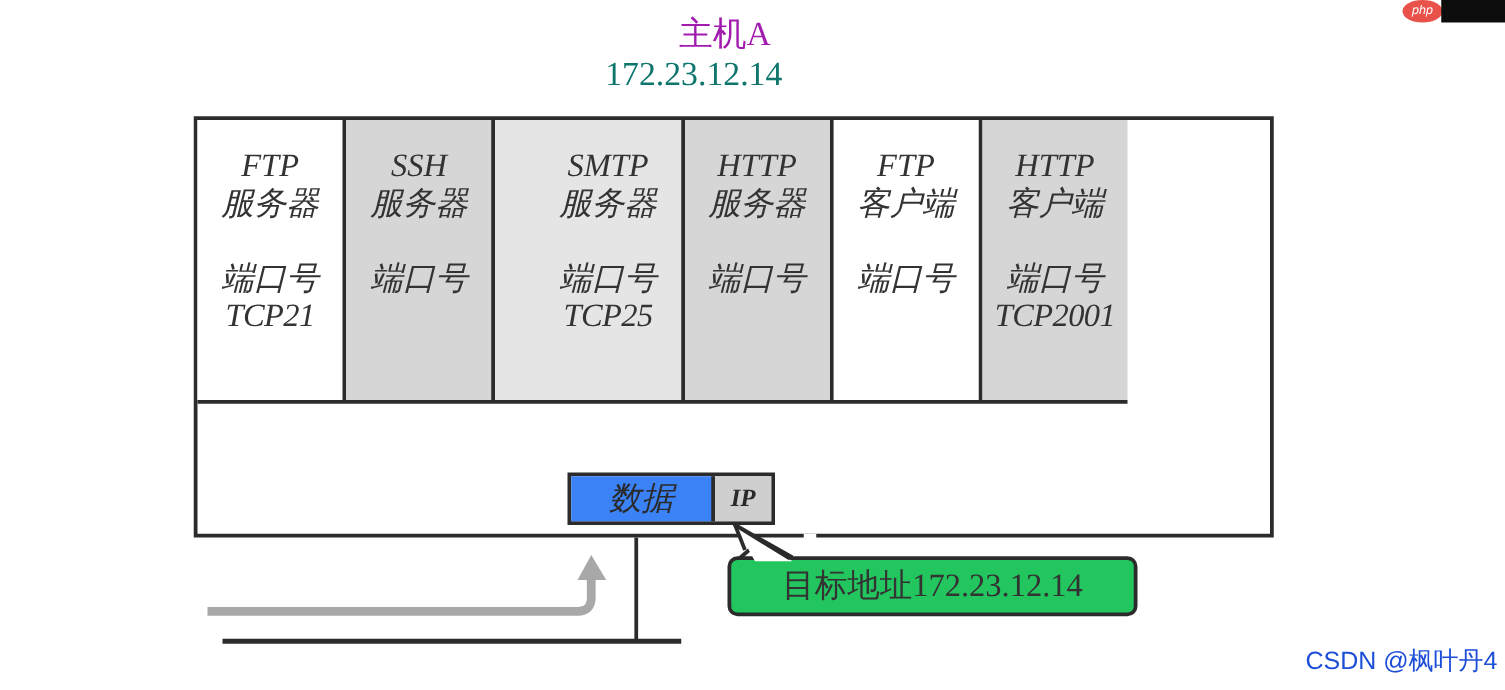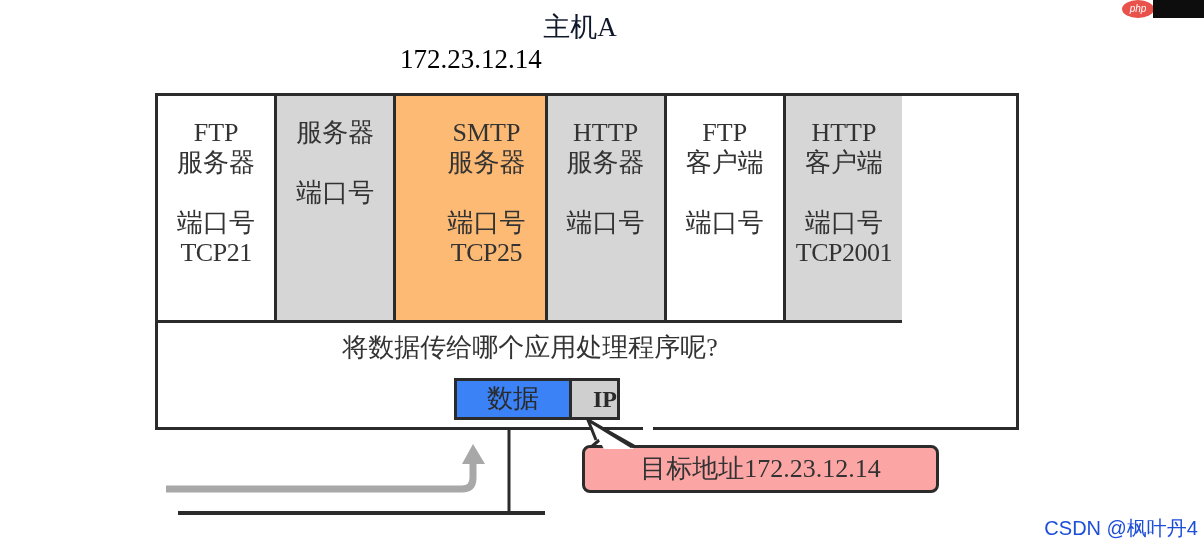--- a/index.html
+++ b/index.html
@@ -5,66 +5,66 @@
   html, body { margin: 0; padding: 0; }
   body {
     width: 1204px; height: 552px; position: relative; overflow: hidden;
     background: #ffffff;
     font-family: "Liberation Serif", "DejaVu Serif", serif;
     color: #2a2a2a;
   }
   .abs { position: absolute; }
   .host-title {
     left: 400px; width: 360px; top: 12px; text-align: center;
-    font-size: 27px; line-height: 30px; color: #0f172a;
+    font-size: 27px; line-height: 30px; color: #a21caf;
   }
   .host-ip {
-    left: 400px; width: 310px; top: 44px; text-align: left;
-    font-size: 27px; line-height: 30px; color: #000000;
+    left: 400px; width: 310px; top: 44px; text-align: center;
+    font-size: 27px; line-height: 30px; color: #0f766e;
   }
   .host-box {
     left: 155px; top: 93px; width: 864px; height: 337px;
-    border: 3px solid #2b2b2b; box-sizing: border-box; background: #fff;
+    border: 3px solid #2b2b2b; box-sizing: border-box; background: #fff; font-style: italic;
   }
   .apps {
     position: absolute; left: 0; top: 0; width: 744px; height: 224px;
     display: flex; border-bottom: 3px solid #2b2b2b; box-sizing: content-box;
   }
   .app {
     flex: 1 1 0; height: 224px; box-sizing: border-box;
     border-right: 3px solid #2b2b2b; text-align: center;
     font-size: 26px; line-height: 30px; color: #333;
     padding-top: 22px;
   }
   .app:last-child { border-right: none; }
   .app.shaded { background: #d6d6d6; }
-  .app.light { background: #fdba74; padding-left: 32px; }
+  .app.light { background: #e5e5e5; padding-left: 32px; }
   .app.white { background: #ffffff; }
   .app .gap { height: 30px; }
   .app .port-num { letter-spacing: -0.5px; }
   .question {
     position: absolute; left: 0; width: 744px; top: 236px; text-align: center;
     font-size: 26px; line-height: 32px; color: #333;
   }
   .packet {
     position: absolute; left: 296px; top: 282px; height: 42px; width: 166px;
     border: 3px solid #2b2b2b; box-sizing: border-box; display: flex;
   }
   .packet .data {
     flex: 0 0 112px; border-right: 3px solid #2b2b2b; text-align: center;
     font-size: 26px; line-height: 36px; background: #3b82f6;
   }
   .packet .ip {
-    flex: 1; background: #cfcfcf; text-align: right;
-    font-size: 24px; line-height: 36px; font-weight: bold;
+    flex: 1; background: #cfcfcf; text-align: center;
+    font-size: 20px; line-height: 36px; font-weight: bold;
   }
   .callout {
-    left: 582px; top: 445px; width: 357px; height: 48px;
+    left: 582px; top: 445px; width: 328px; height: 48px;
     border: 3px solid #2b2b2b; border-radius: 8px; box-sizing: border-box;
-    background: #fca5a5; text-align: center; font-size: 26px; line-height: 42px;
+    background: #22c55e; text-align: center; font-size: 26px; line-height: 42px;
     color: #333;
   }
   .watermark {
     right: 6px; top: 515px; font-family: "Liberation Sans", "DejaVu Sans", sans-serif;
     font-size: 20px; color: #1d4ed8;
   }
   .badge {
     left: 1122px; top: 0px; width: 32px; height: 18px; border-radius: 50%;
     background: #e8524a; color: #fff; font-family: "Liberation Sans", sans-serif;
     font-style: italic; font-size: 10px; line-height: 18px; text-align: center;
@@ -84,20 +84,21 @@
 <div class="abs host-box">
   <div class="apps">
     <div class="app white">
       <div>FTP</div>
       <div>服务器</div>
       <div class="gap"></div>
       <div>端口号</div>
       <div class="port-num">TCP21</div>
     </div>
     <div class="app shaded">
+      <div>SSH</div>
       <div>服务器</div>
       <div class="gap"></div>
       <div>端口号</div>
     </div>
     <div class="app light">
       <div>SMTP</div>
       <div>服务器</div>
       <div class="gap"></div>
       <div>端口号</div>
       <div class="port-num">TCP25</div>
@@ -116,21 +117,20 @@
     </div>
     <div class="app shaded">
       <div>HTTP</div>
       <div>客户端</div>
       <div class="gap"></div>
       <div>端口号</div>
       <div class="port-num">TCP2001</div>
     </div>
   </div>
 
-  <div class="question">将数据传给哪个应用处理程序呢?</div>
 
   <div class="packet">
     <div class="data">数据</div>
     <div class="ip">IP</div>
   </div>
 </div>
 
 <svg class="overlay" width="1204" height="552">
 
   <line x1="509" y1="430" x2="509" y2="513" stroke="#2b2b2b" stroke-width="3"></line>

